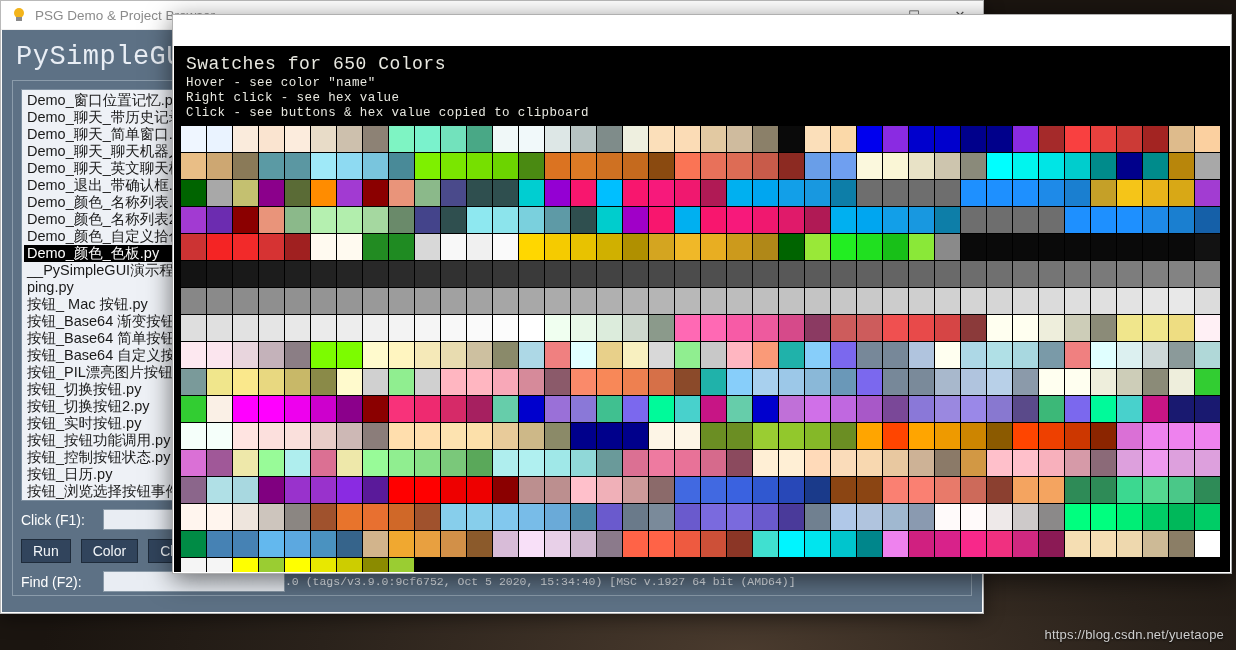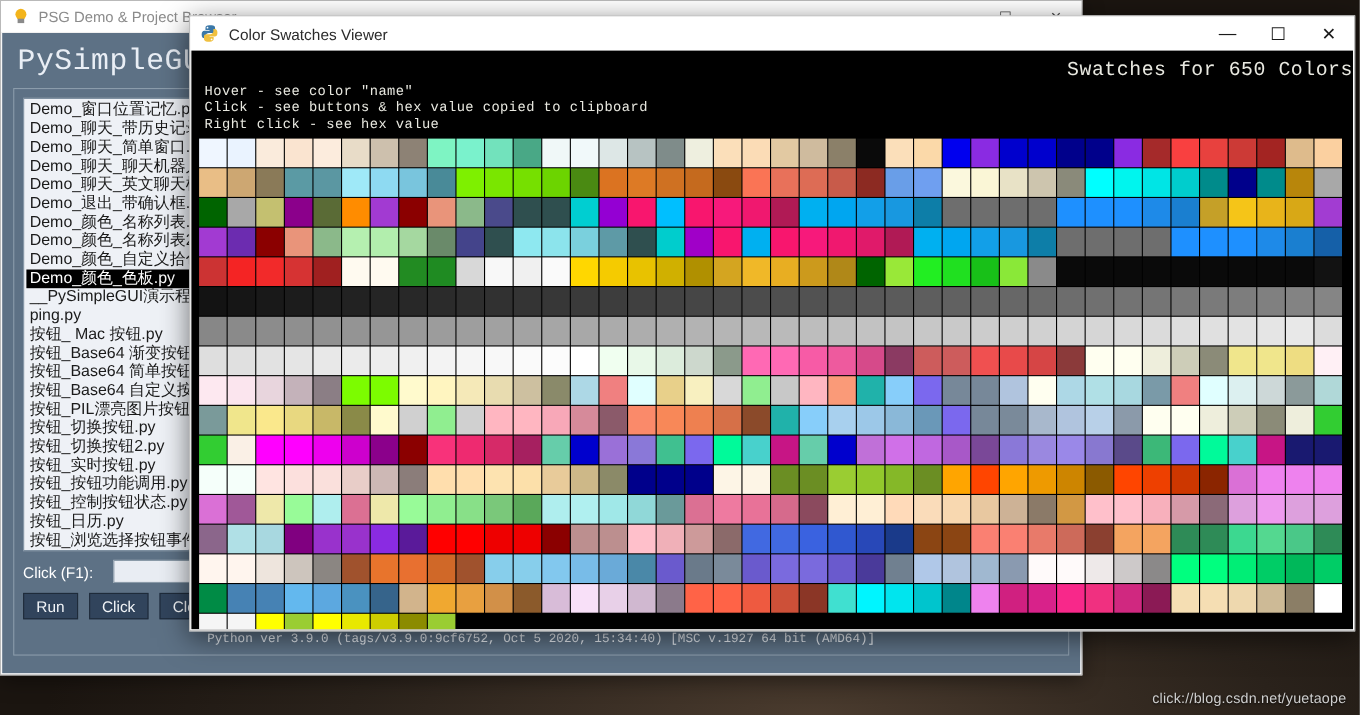--- a/index.html
+++ b/index.html
@@ -191,42 +191,42 @@
     position: absolute;
     left: 1px; top: 31px; right: 1px; bottom: 1px;
     background: #000000;
     overflow: hidden;
   }
   .sw-head {
     font-family: "Liberation Mono", monospace;
     color: #e8e8e0;
     padding: 6px 0 0 12px;
   }
-  .sw-head .t1 { font-size: 18px; letter-spacing: .5px; line-height: 24px; text-align: right; }
+  .sw-head .t1 { font-size: 18px; letter-spacing: .5px; line-height: 24px; }
   .sw-head .t2 { font-size: 12.5px; line-height: 15px; letter-spacing: .4px; }
 
   .swatch-grid {
     margin-top: 5px;
     padding-left: 7px;
     display: grid;
     grid-template-columns: repeat(40, 25px);
     gap: 1px 1px;
   }
   .swatch {
     width: 25px; height: 26px;
     display: block;
   }
 </style>
 </head>
 <body>
 
 <div id="root">
 
   <div class="wallpaper"></div>
-  <div class="wallpaper-credit">click://blog.csdn.net/yuetaope</div>
+  <div class="wallpaper-credit">https://blog.csdn.net/yuetaope</div>
 
   <div class="bgwin">
     <div class="bgwin-title">
       <span class="bulb"></span>
       <span class="bgwin-title-text">PSG Demo &amp; Project Browser</span>
       <div class="bgwin-ctrls">
         <div>—</div>
         <div>☐</div>
         <div>✕</div>
       </div>
@@ -264,54 +264,46 @@
             <div class="row">按钮_点击按钮发出声音.py</div>
           </div>
 
         <div class="filter-row">
           <span class="lbl">Click (F1):</span>
           <input class="txtbox" type="text" value="" style="">
         </div>
 
         <div class="btn-row">
           <div class="psgbtn">Run</div>
-          <div class="psgbtn">Click</div>
+          <div class="psgbtn">Color</div>
           <div class="psgbtn">Clear</div>
           <div class="psgbtn">O</div>
         </div>
 
+        <div class="find-row">
+          <span class="lbl">Find (F2):</span>
+          <input class="txtbox wide" type="text" value="" style="">
+        </div>
 
         <div class="statusarea">
           <div class="line1">PySimpleGUI ver 4.46.0   tkinter ver 8.6.9</div>
           <div>Python ver 3.9.0 (tags/v3.9.0:9cf6752, Oct  5 2020, 15:34:40) [MSC v.1927 64 bit (AMD64)]</div>
         </div>
       </div>
     </div>
   </div>
 
   <div class="fgwin">
-    <div class="fgwin-title">
-      <svg class="pyicon" viewBox="0 0 64 64">
-        <path fill="#3b78a8" d="M31 4c-9 0-13 4-13 9v7h14v2H14c-5 0-9 4-9 13s4 13 9 13h5v-8c0-6 5-10 11-10h13c5 0 8-3 8-8V13c0-5-4-9-12-9h-8zm-6 5a3 3 0 110 6 3 3 0 010-6z"></path>
-        <path fill="#f0c040" d="M33 60c9 0 13-4 13-9v-7H32v-2h18c5 0 9-4 9-13s-4-13-9-13h-5v8c0 6-5 10-11 10H21c-5 0-8 3-8 8v9c0 5 4 9 12 9h8zm6-5a3 3 0 110-6 3 3 0 010 6z"></path>
-      </svg>
-      <span class="fgwin-title-text">Color Swatches Viewer</span>
-      <div class="fgwin-ctrls">
-        <div>—</div>
-        <div>☐</div>
-        <div>✕</div>
-      </div>
-    </div>
 
     <div class="fgwin-body">
       <div class="sw-head">
         <div class="t1">Swatches for 650 Colors</div>
         <div class="t2">Hover - see color "name"</div>
+        <div class="t2">Right click - see hex value</div>
         <div class="t2">Click - see buttons &amp; hex value copied to clipboard</div>
-        <div class="t2">Right click - see hex value</div>
       </div>
       <div class="swatch-grid" id="swatch-grid">
           <div class="swatch" title="#eff6ff" style="background: rgb(239, 246, 255);"></div>
           <div class="swatch" title="#eaf3ff" style="background: rgb(234, 243, 255);"></div>
           <div class="swatch" title="#faebdc" style="background: rgb(250, 235, 220);"></div>
           <div class="swatch" title="#fae4d0" style="background: rgb(250, 228, 208);"></div>
           <div class="swatch" title="#fcecdd" style="background: rgb(252, 236, 221);"></div>
           <div class="swatch" title="#e8dcc8" style="background: rgb(232, 220, 200);"></div>
           <div class="swatch" title="#cdc0ad" style="background: rgb(205, 192, 173);"></div>
           <div class="swatch" title="#8d8275" style="background: rgb(141, 130, 117);"></div>

